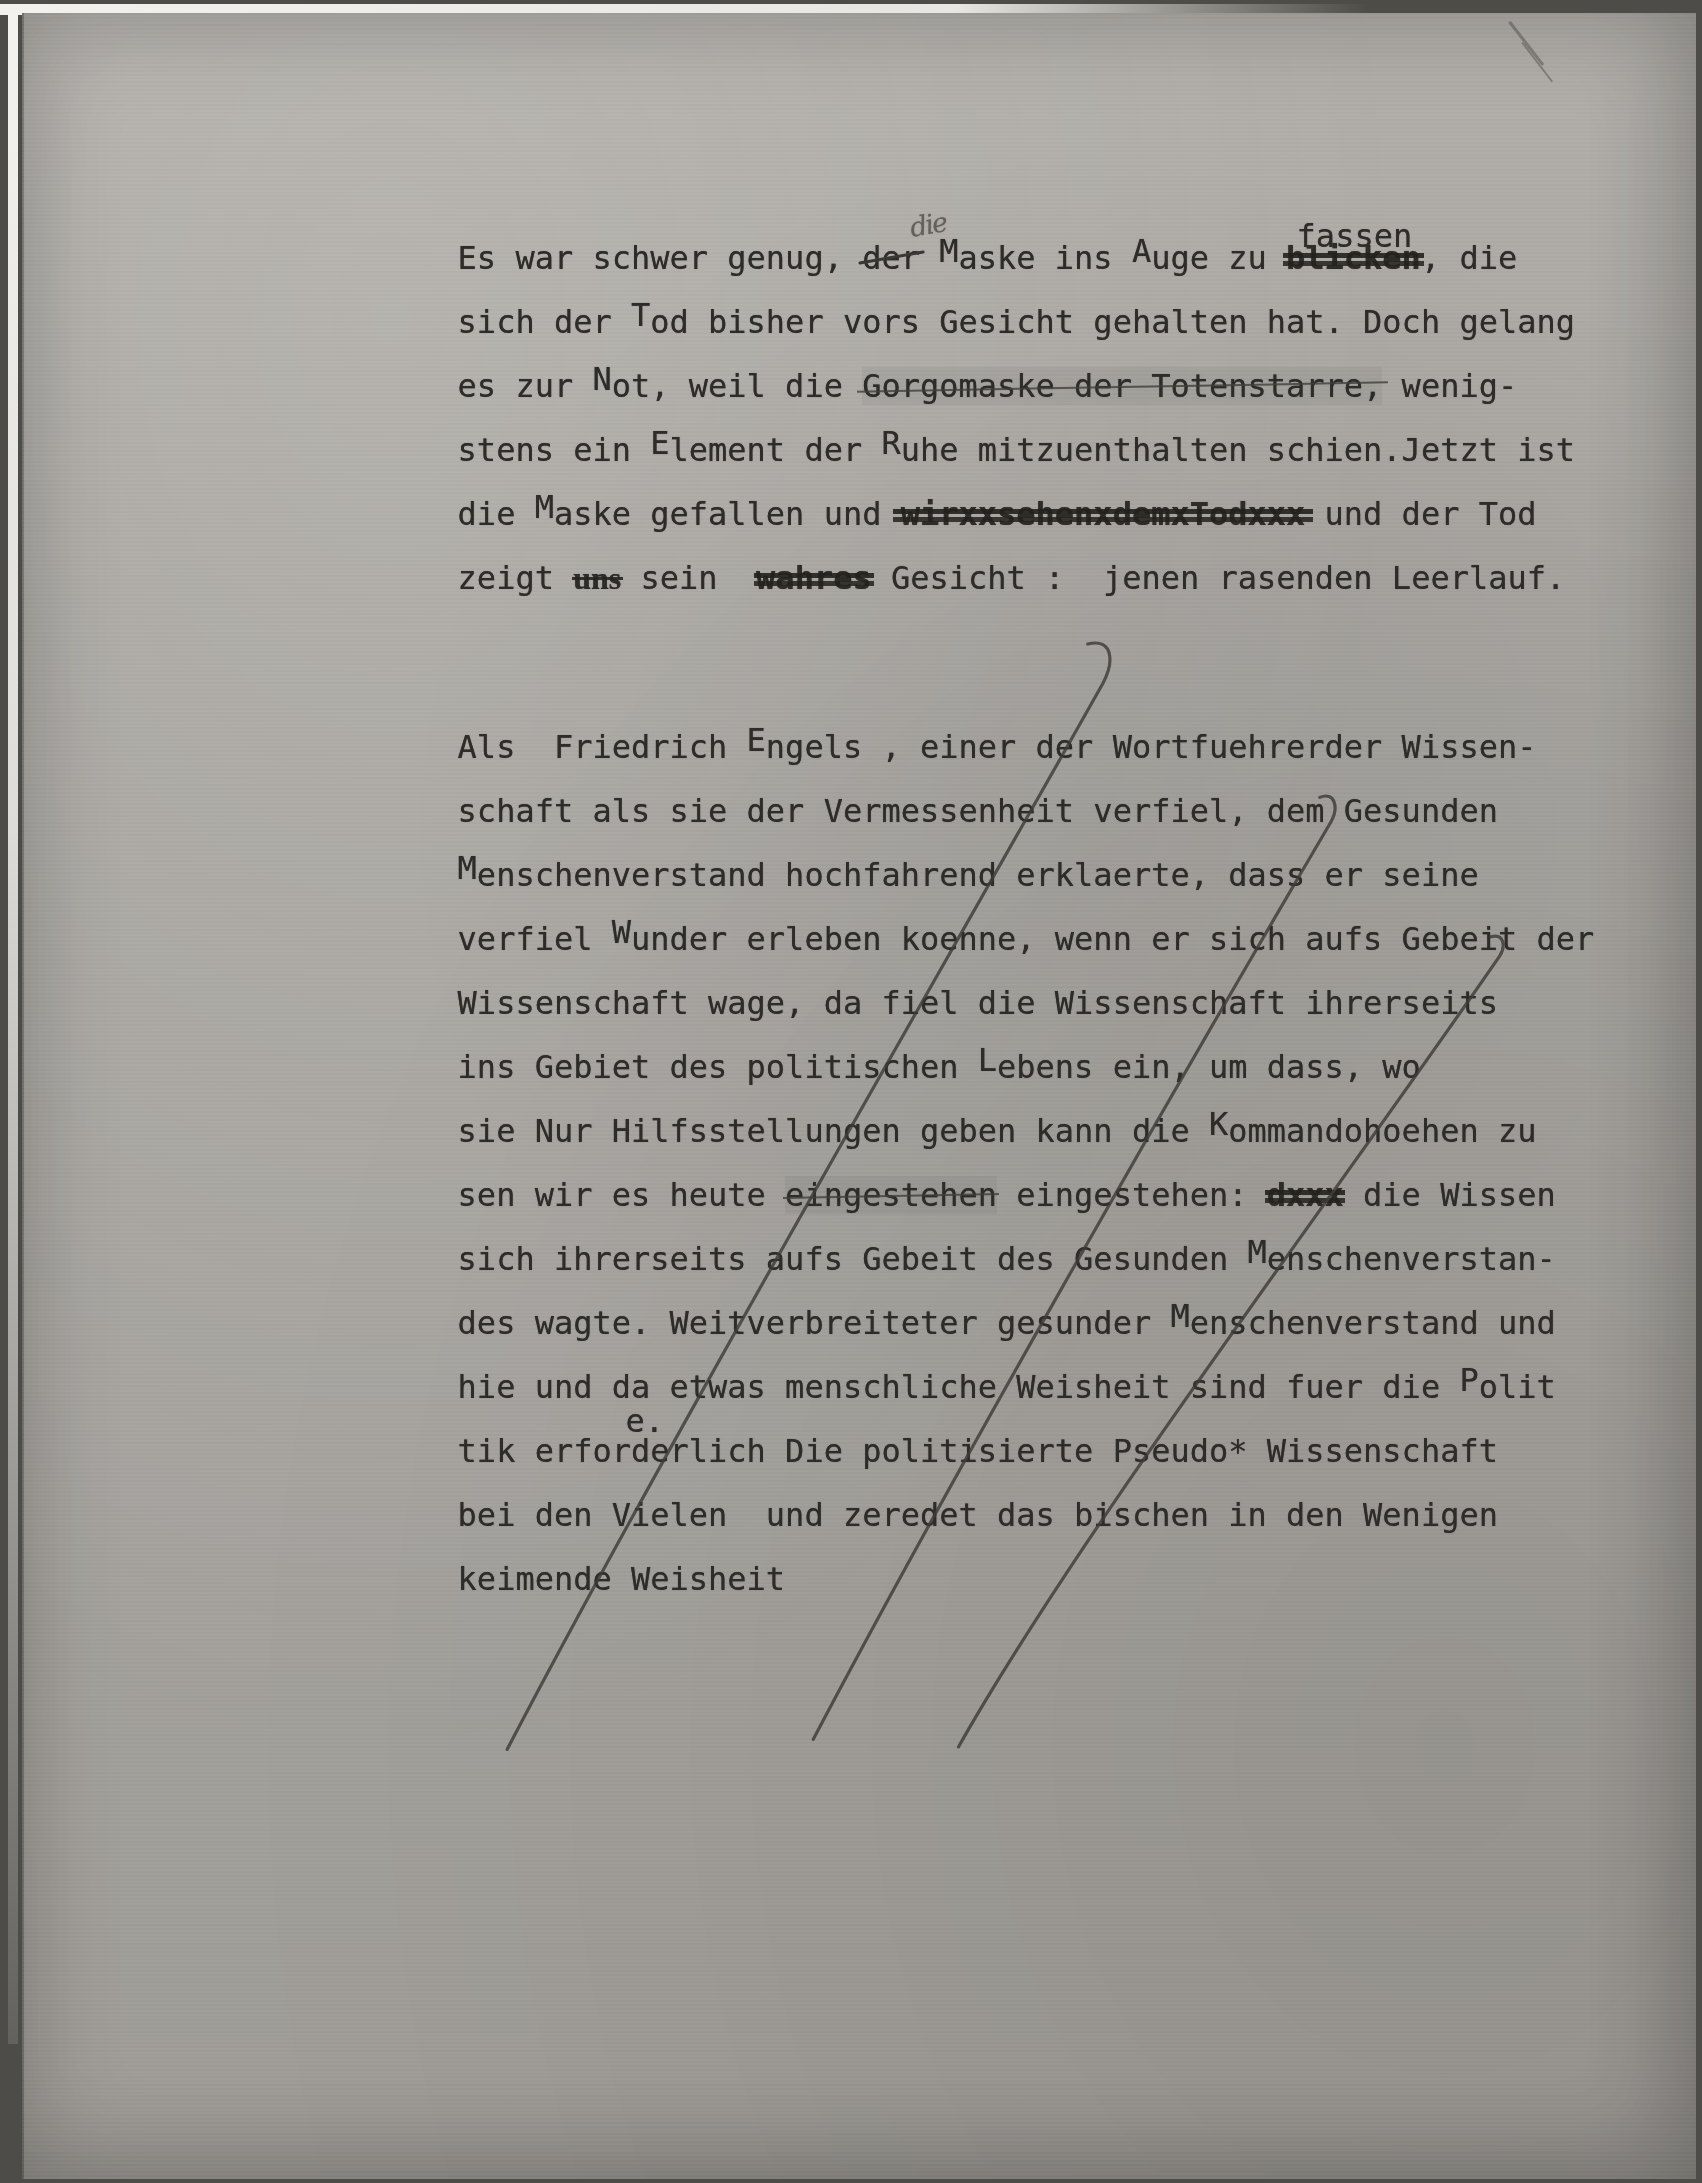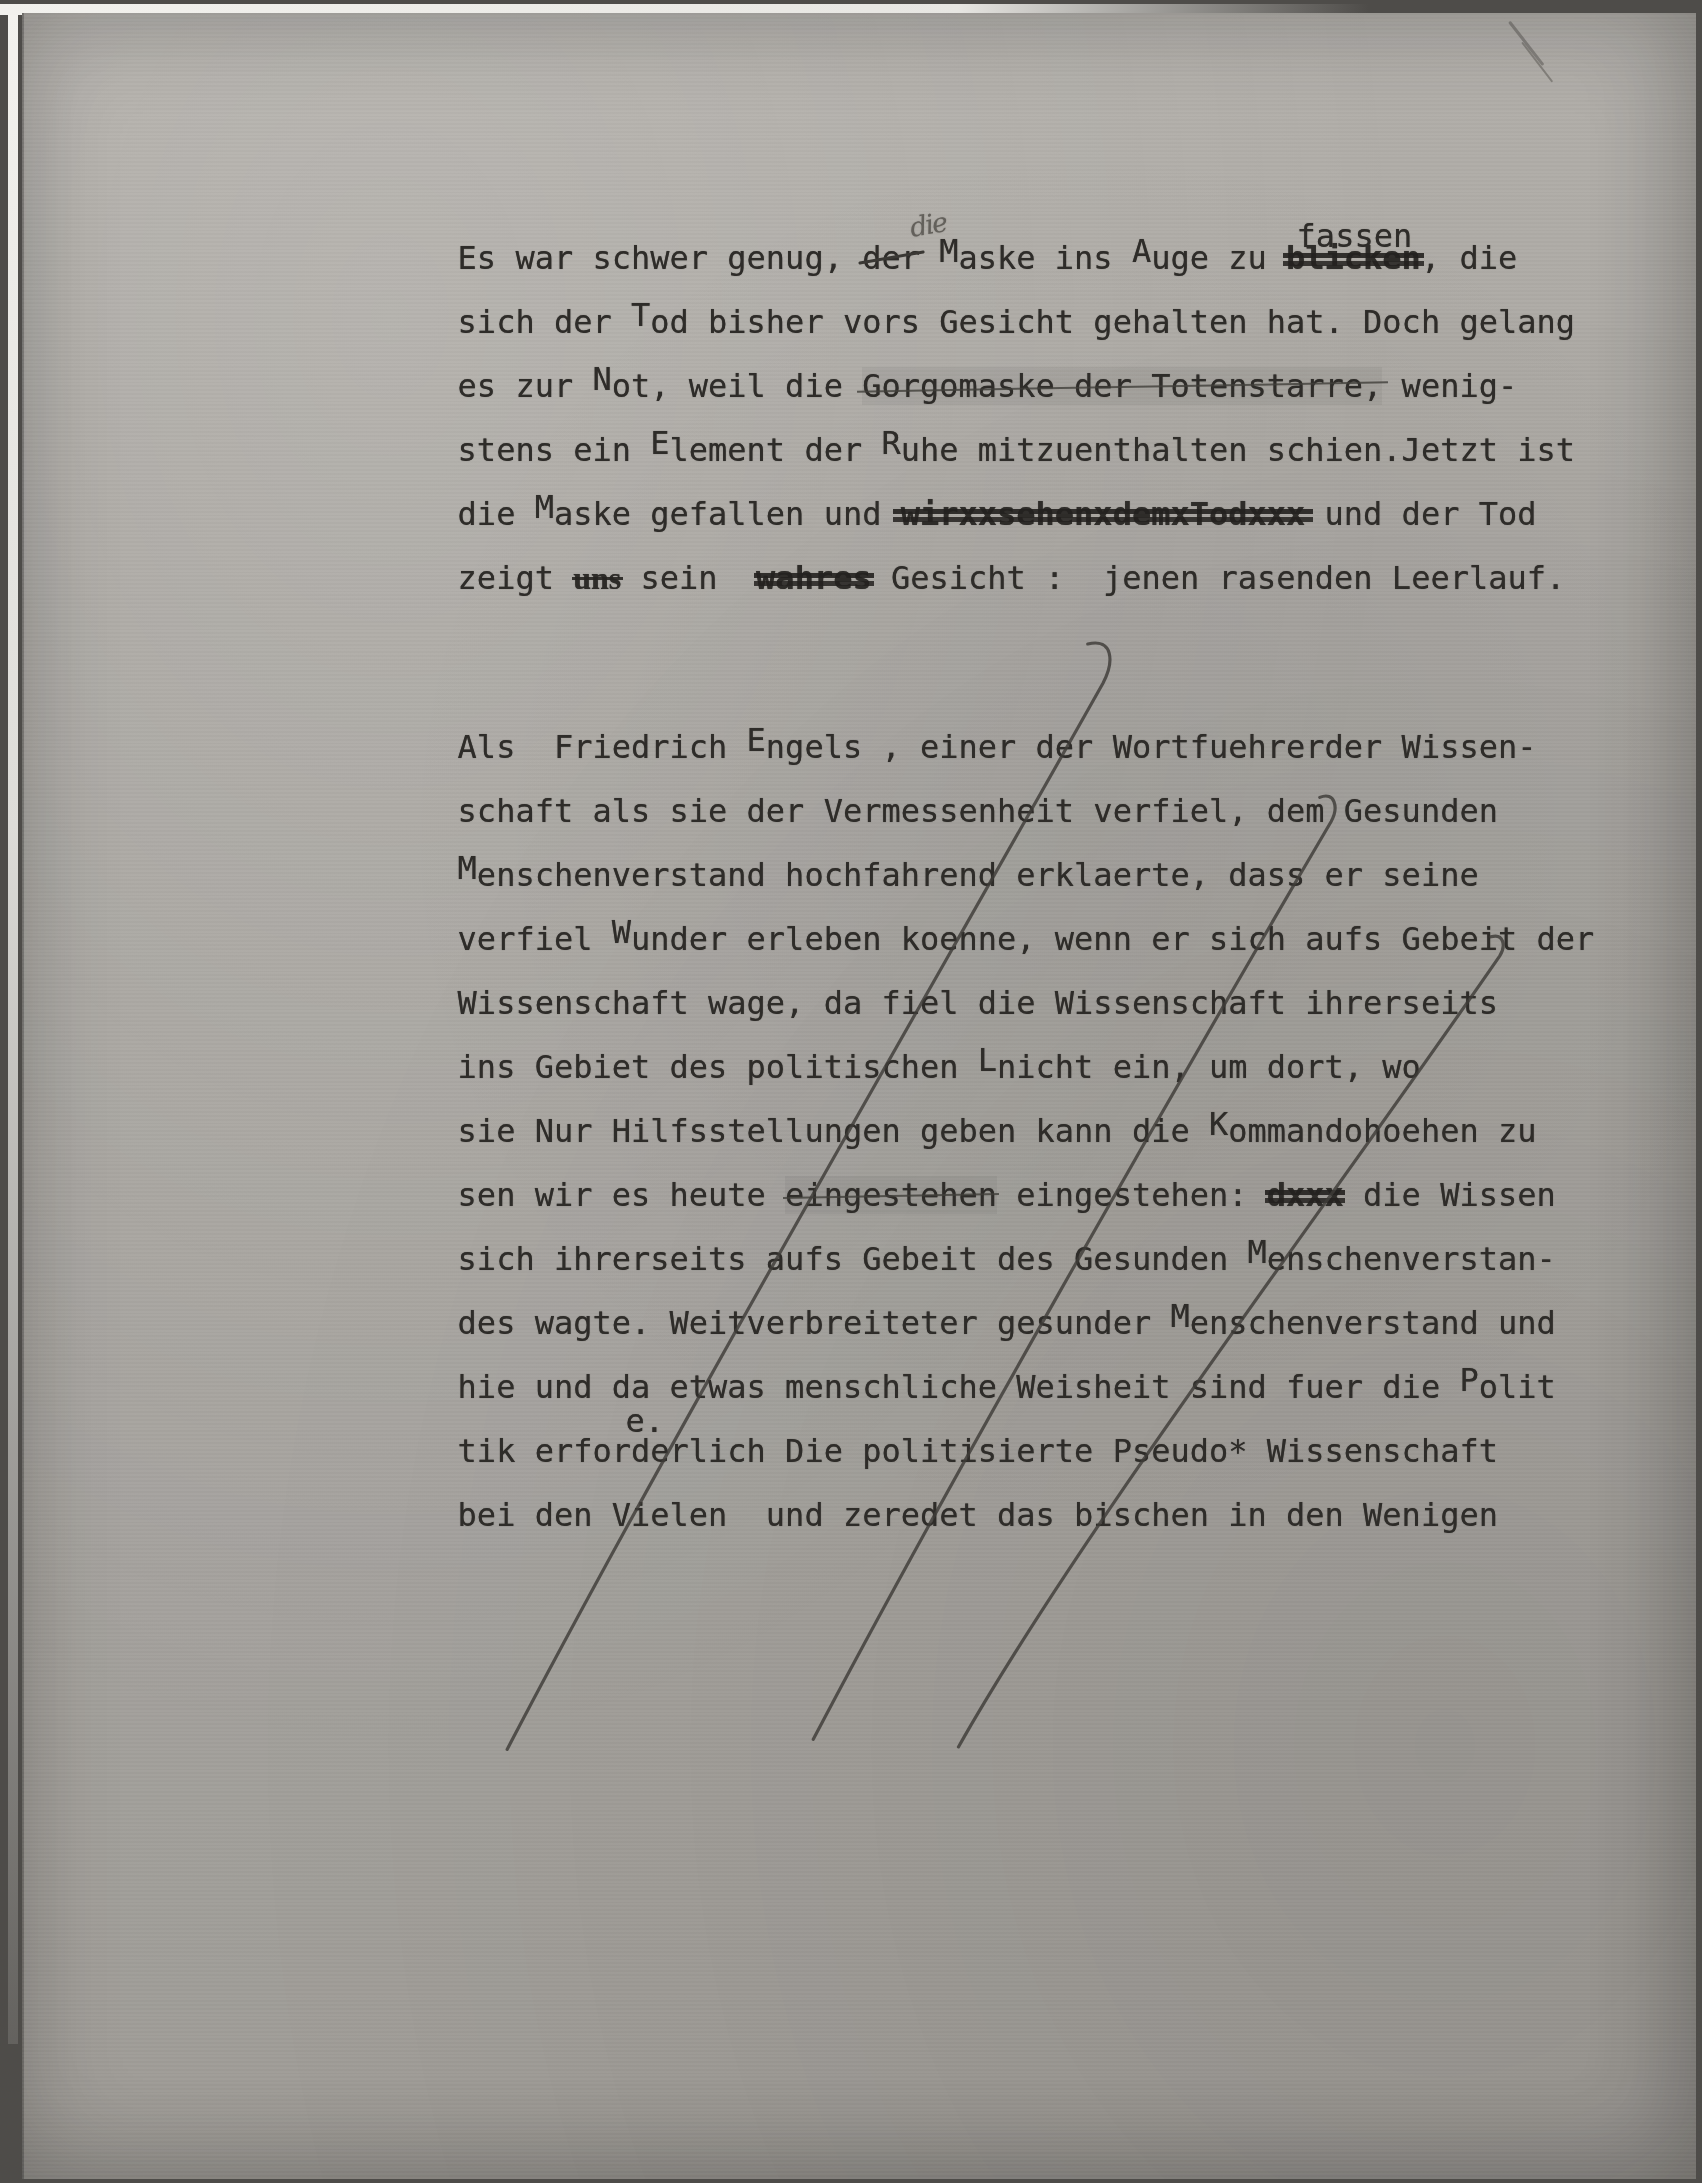--- a/index.html
+++ b/index.html
@@ -113,28 +113,29 @@
     </div>
 
     <div class="para para2">
       <div class="insert typed insert-e">e.</div>
       <div id="p2-lines">
           <div class="line"><span>Als  Friedrich </span><span class="raised">E</span><span>ngels , einer der Wortfuehrerder Wissen-</span></div>
           <div class="line"><span>schaft als sie der Vermessenheit verfiel, dem Gesunden</span></div>
           <div class="line"><span class="raised">M</span><span>enschenverstand hochfahrend erklaerte, dass er seine</span></div>
           <div class="line"><span>verfiel </span><span class="raised">W</span><span>under erleben koenne, wenn er sich aufs Gebeit der</span></div>
           <div class="line"><span>Wissenschaft wage, da fiel die Wissenschaft ihrerseits</span></div>
-          <div class="line"><span>ins Gebiet des politischen </span><span class="raised">L</span><span>nicht ein, um dort, wo</span></div>
+          <div class="line"><span>ins Gebiet des politischen </span><span class="raised">L</span><span>ebens ein, um dass, wo</span></div>
           <div class="line"><span>sie Nur Hilfsstellungen geben kann die </span><span class="raised">K</span><span>ommandohoehen zu</span></div>
           <div class="line"><span>sen wir es heute </span><span class="strike-light">eingestehen</span><span> eingestehen: </span><span class="overstrike">dxxx</span><span> die Wissen</span></div>
           <div class="line"><span>sich ihrerseits aufs Gebeit des Gesunden </span><span class="raised">M</span><span>enschenverstan-</span></div>
           <div class="line"><span>des wagte. Weitverbreiteter gesunder </span><span class="raised">M</span><span>enschenverstand und</span></div>
           <div class="line"><span>hie und da etwas menschliche Weisheit sind fuer die </span><span class="raised">P</span><span>olit</span></div>
           <div class="line"><span>tik erforderlich Die politisierte Pseudo* Wissenschaft</span></div>
           <div class="line"><span>bei den Vielen  und zeredet das bischen in den Wenigen</span></div>
+          <div class="line"><span>keimende Weisheit</span></div>
         </div>
     </div>
   </div>
 
   <svg class="strokes" viewBox="0 0 2685 3444" preserveAspectRatio="none">
     <path d="M 800 2760 C 1040 2300 1440 1610 1740 1078 C 1758 1044 1756 1006 1716 1016"></path>
     <path d="M 1283 2744 C 1490 2350 1845 1730 2100 1296 C 2112 1274 2106 1248 2082 1258"></path>
     <path d="M 1512 2756 C 1705 2415 2085 1915 2366 1508 C 2376 1492 2372 1472 2352 1478"></path>
     <path class="faint" d="M 2402 68 L 2448 128"></path>
   </svg>

